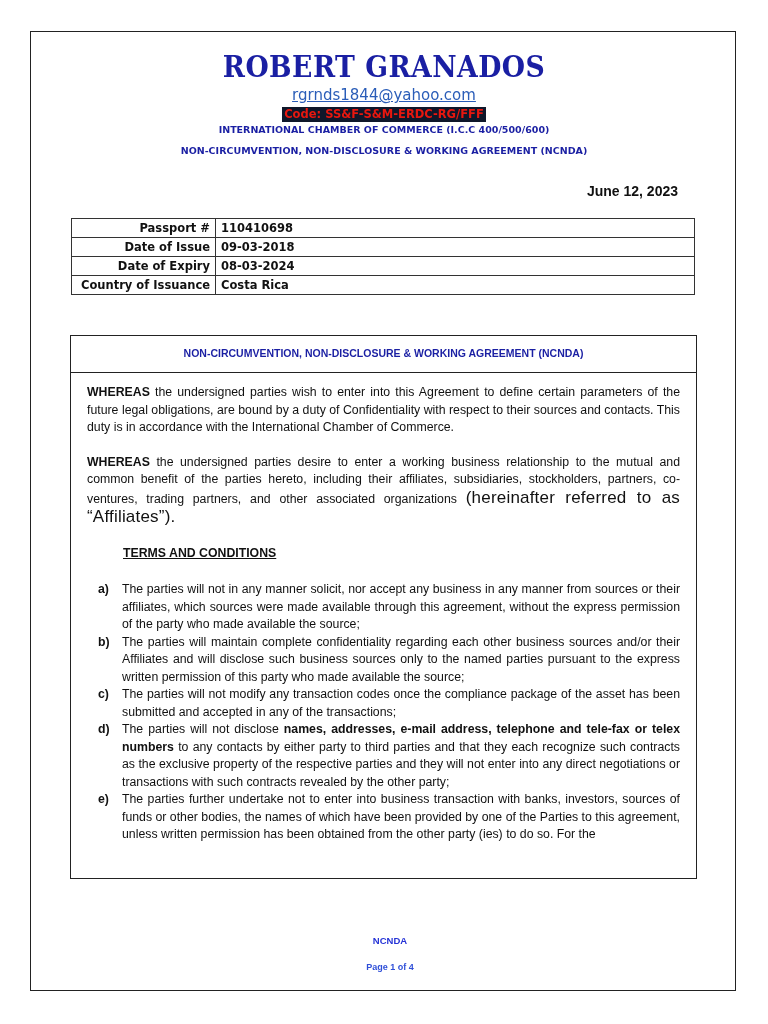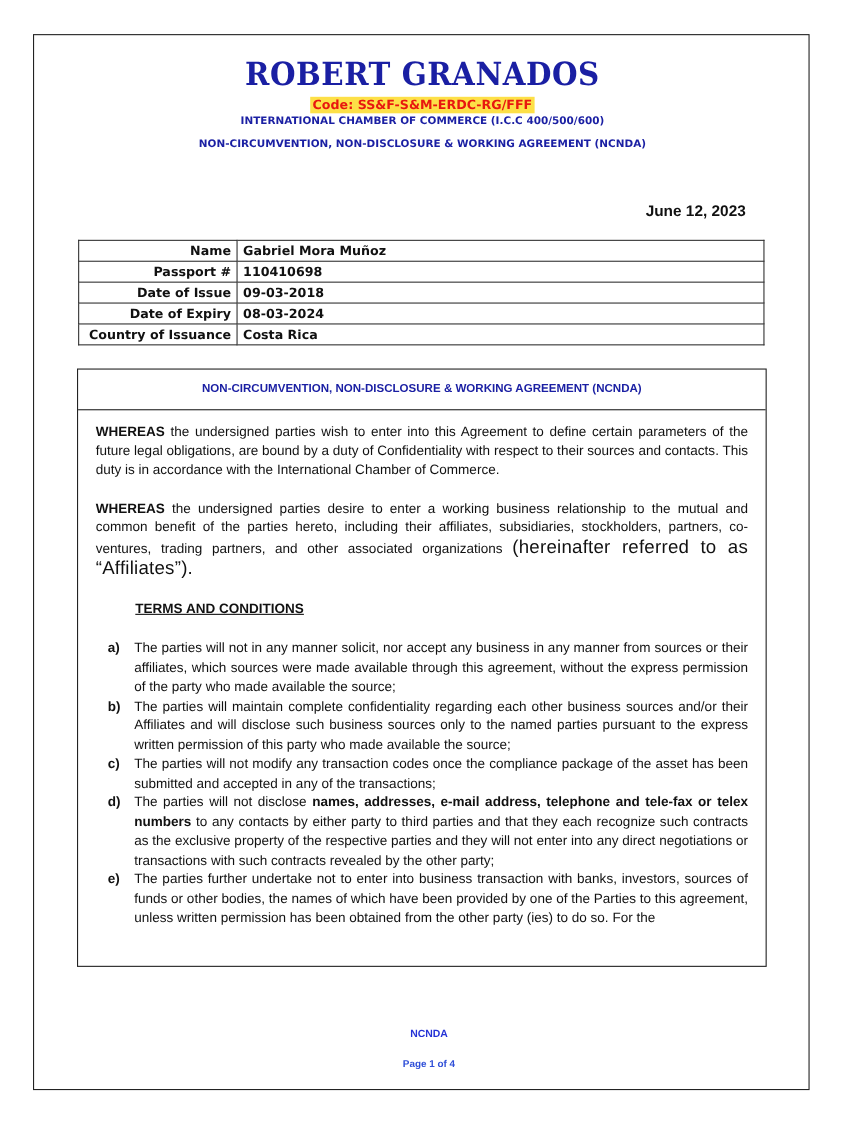--- a/index.html
+++ b/index.html
@@ -13,21 +13,21 @@
     font-family: "DejaVu Serif", "Liberation Serif", serif; font-weight: bold;
     font-size: 29px; color: #1a1fa3; letter-spacing: 0.5px; line-height: 38px;
     transform: scaleX(0.92);
   }
   .email {
     display: inline-block; font-family: "DejaVu Sans", sans-serif; font-size: 15px;
     color: #2a5db8; text-decoration: underline; line-height: 18px; margin-top: 0px;
   }
   .code-line { margin-top: 1px; line-height: 16px; }
   .code {
-    display: inline-block; background: #fde047; color: #e8170f;
+    display: inline-block; background: #0f172a; color: #e8170f;
     font-family: "DejaVu Sans", sans-serif; font-weight: bold; font-size: 11.5px;
     padding: 0 2px; line-height: 15px;
   }
   .org-line {
     font-family: "DejaVu Sans", sans-serif; font-weight: bold; font-size: 9.5px;
     color: #1a1fa3; margin-top: 2px; line-height: 12px;
   }
   .agreement-line {
     font-family: "DejaVu Sans", sans-serif; font-weight: bold; font-size: 9.5px;
     color: #1a1fa3; margin-top: 9px; line-height: 12px;
@@ -73,33 +73,30 @@
   .footer-title { top: 935px; font-size: 9.5px; }
   .footer-page { top: 962px; font-size: 9px; color: #2f4fd8; }
 </style>
 </head>
 <body>
 
 <div class="page-border"></div>
 
 <div class="header">
   <div class="name-title">ROBERT GRANADOS</div>
+  <div><a class="email">rgrnds1844@yahoo.com</a></div>
   <div class="code-line"><span class="code">Code: SS&amp;F-S&amp;M-ERDC-RG/FFF</span></div>
   <div class="org-line">INTERNATIONAL CHAMBER OF COMMERCE (I.C.C 400/500/600)</div>
   <div class="agreement-line">NON-CIRCUMVENTION, NON-DISCLOSURE &amp; WORKING AGREEMENT (NCNDA)</div>
 </div>
 
 <div class="date">June 12, 2023</div>
 
 <table class="passport">
   <tbody>
-      <tr>
-    <td class="label">Name</td>
-    <td class="value">Gabriel Mora Muñoz</td>
-  </tr>
   <tr>
     <td class="label">Passport #</td>
     <td class="value">110410698</td>
   </tr>
   <tr>
     <td class="label">Date of Issue</td>
     <td class="value">09-03-2018</td>
   </tr>
   <tr>
     <td class="label">Date of Expiry</td>

